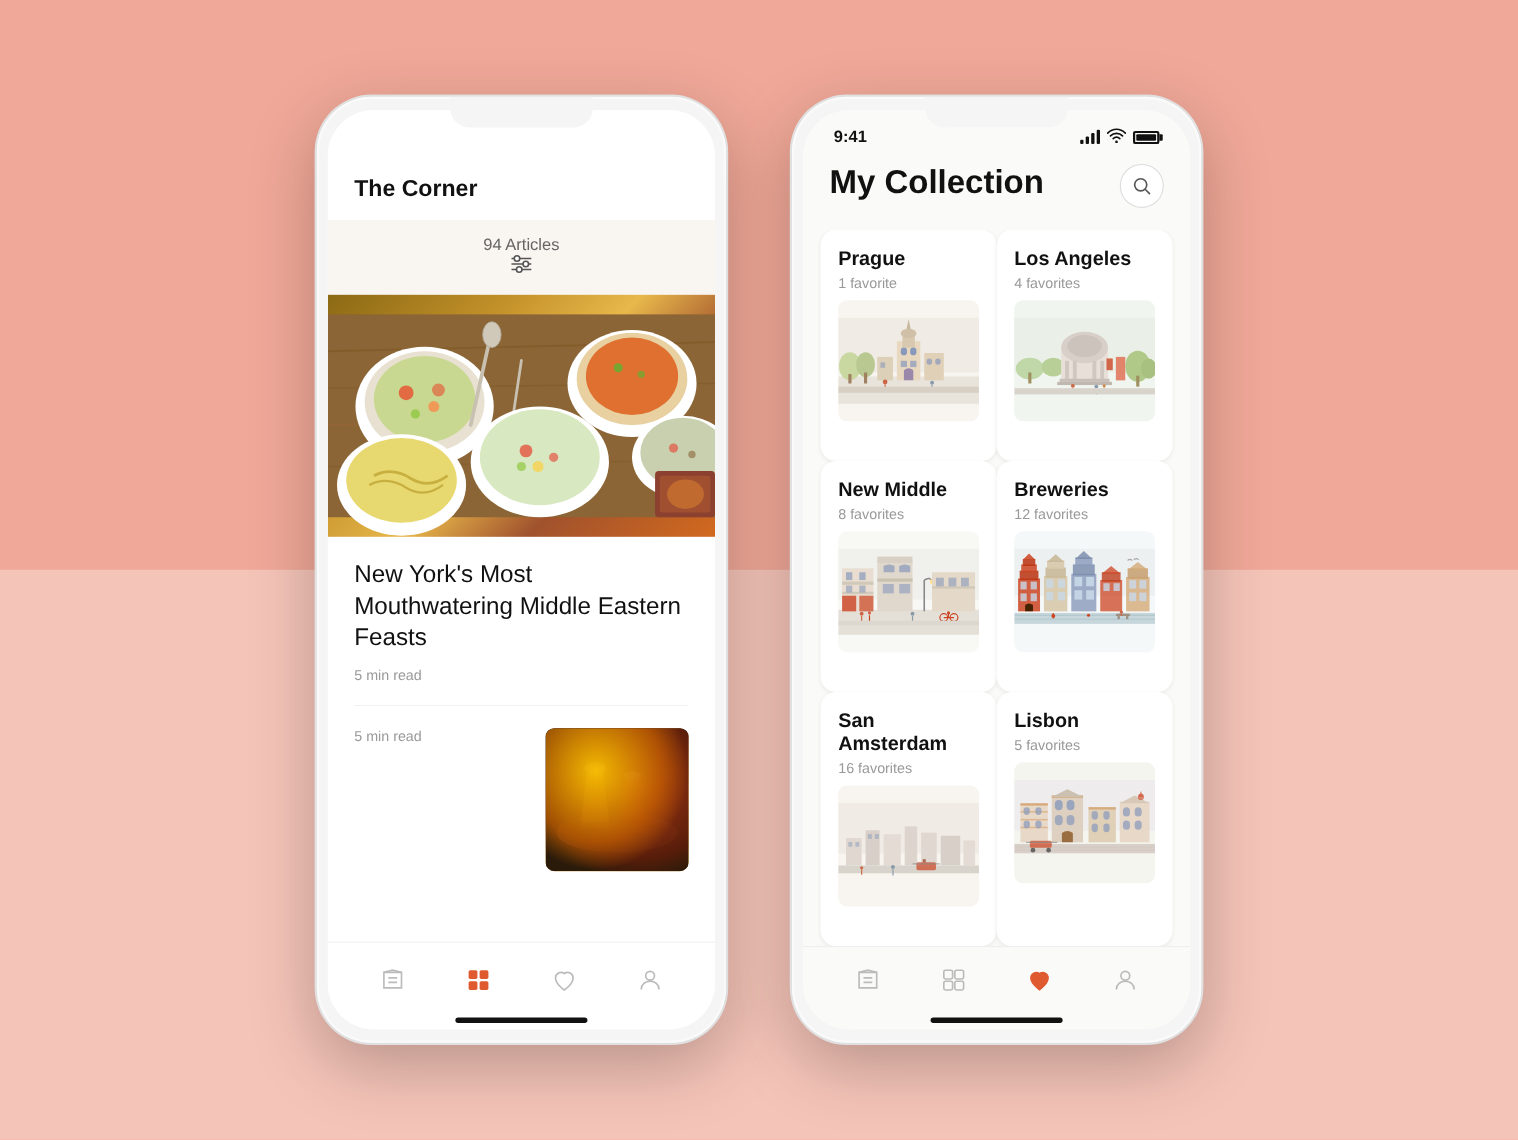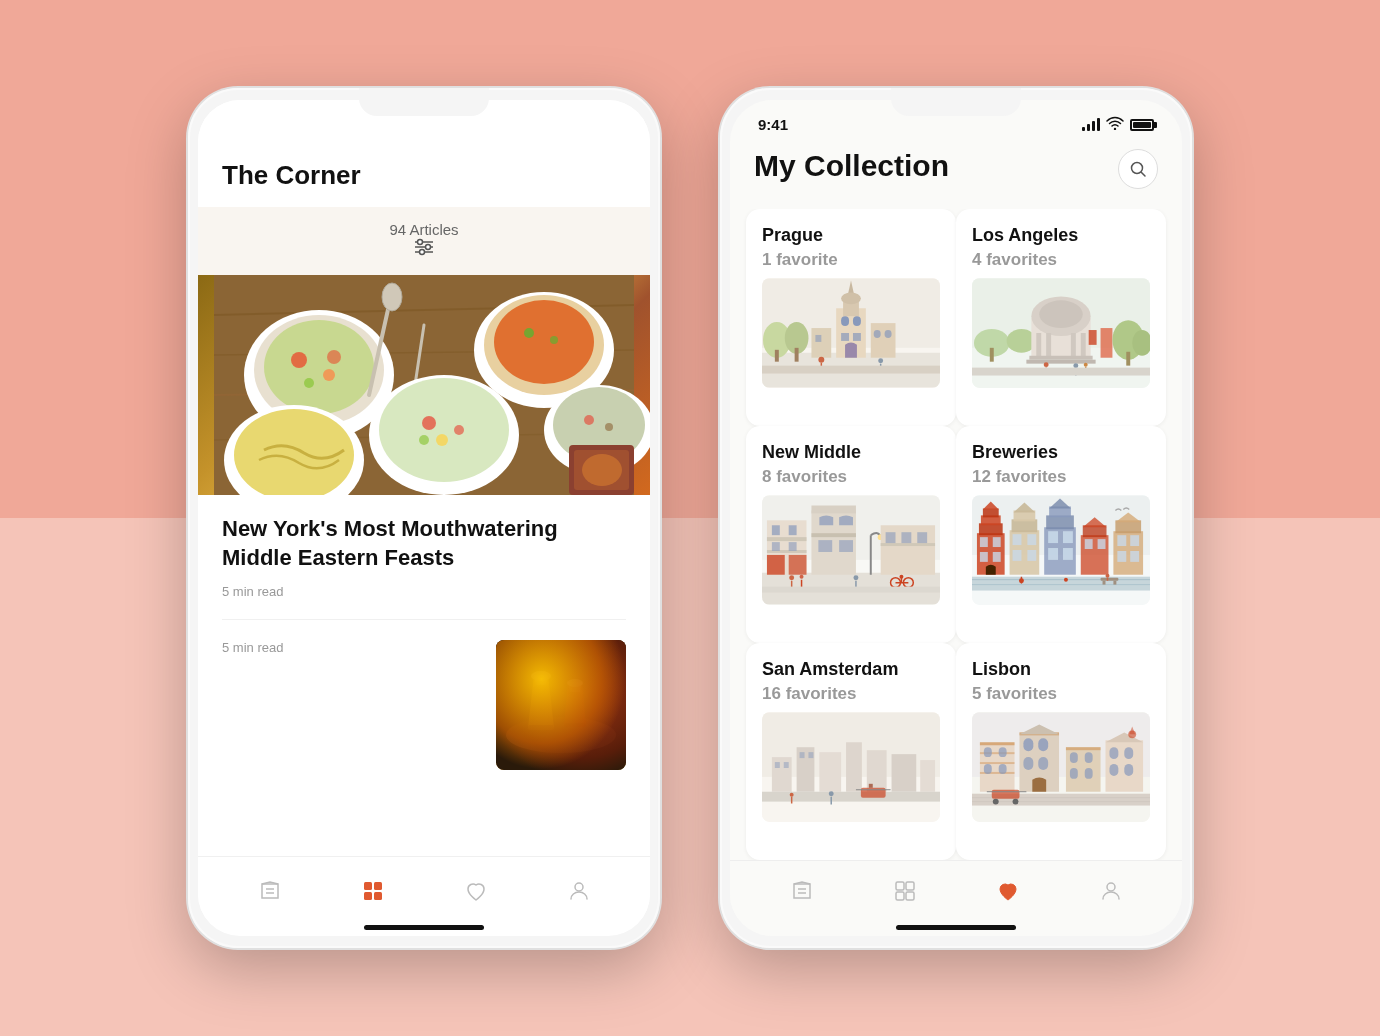--- a/index.html
+++ b/index.html
@@ -25,21 +25,21 @@
     
     .phone {
       background: #f5f5f5;
       border-radius: 50px;
       box-shadow: 
         0 0 0 2px #e0e0e0,
         0 20px 60px rgba(0,0,0,0.25),
         inset 0 0 0 2px #fafafa;
       overflow: hidden;
       position: relative;
-      width: 472px;
+      width: 372px;
       height: 860px;
     }
 
     .phone-notch {
       position: absolute;
       top: 0;
       left: 50%;
       transform: translateX(-50%);
       width: 130px;
       height: 28px;
@@ -69,21 +69,21 @@
       display: flex;
       flex-direction: column;
     }
 
     .left-header {
       padding: 60px 24px 16px;
       background: #fff;
     }
 
     .left-header-title {
-      font-size: 26px;
+      font-size: 21px;
       font-weight: 700;
       color: #111;
     }
 
     .articles-bar {
       display: flex;
       align-items: center;
       justify-content: space-between;
       padding: 14px 24px;
       background: #f9f5f0;
@@ -108,21 +108,21 @@
       overflow: hidden;
     }
 
     .article-content {
       padding: 20px 24px;
       background: #fff;
     }
 
     .article-title {
       font-size: 22px;
-      font-weight: 700;
+      font-weight: 400;
       color: #111;
       line-height: 1.3;
       margin-bottom: 12px;
     }
 
     .read-time {
       font-size: 13px;
       color: #999;
       margin-bottom: 0;
     }
@@ -325,24 +325,23 @@
     }
 
     .city-name {
       font-size: 18px;
       font-weight: 700;
       color: #111;
       margin-bottom: 4px;
     }
 
     .city-favorites {
-      font-size: 17px;
+      font-size: 13px;
       color: #999;
       margin-bottom: 8px;
-      font-weight: bold;
     }
 
     .city-illustration {
       width: 100%;
       height: 110px;
       position: relative;
       overflow: hidden;
     }
 
     

